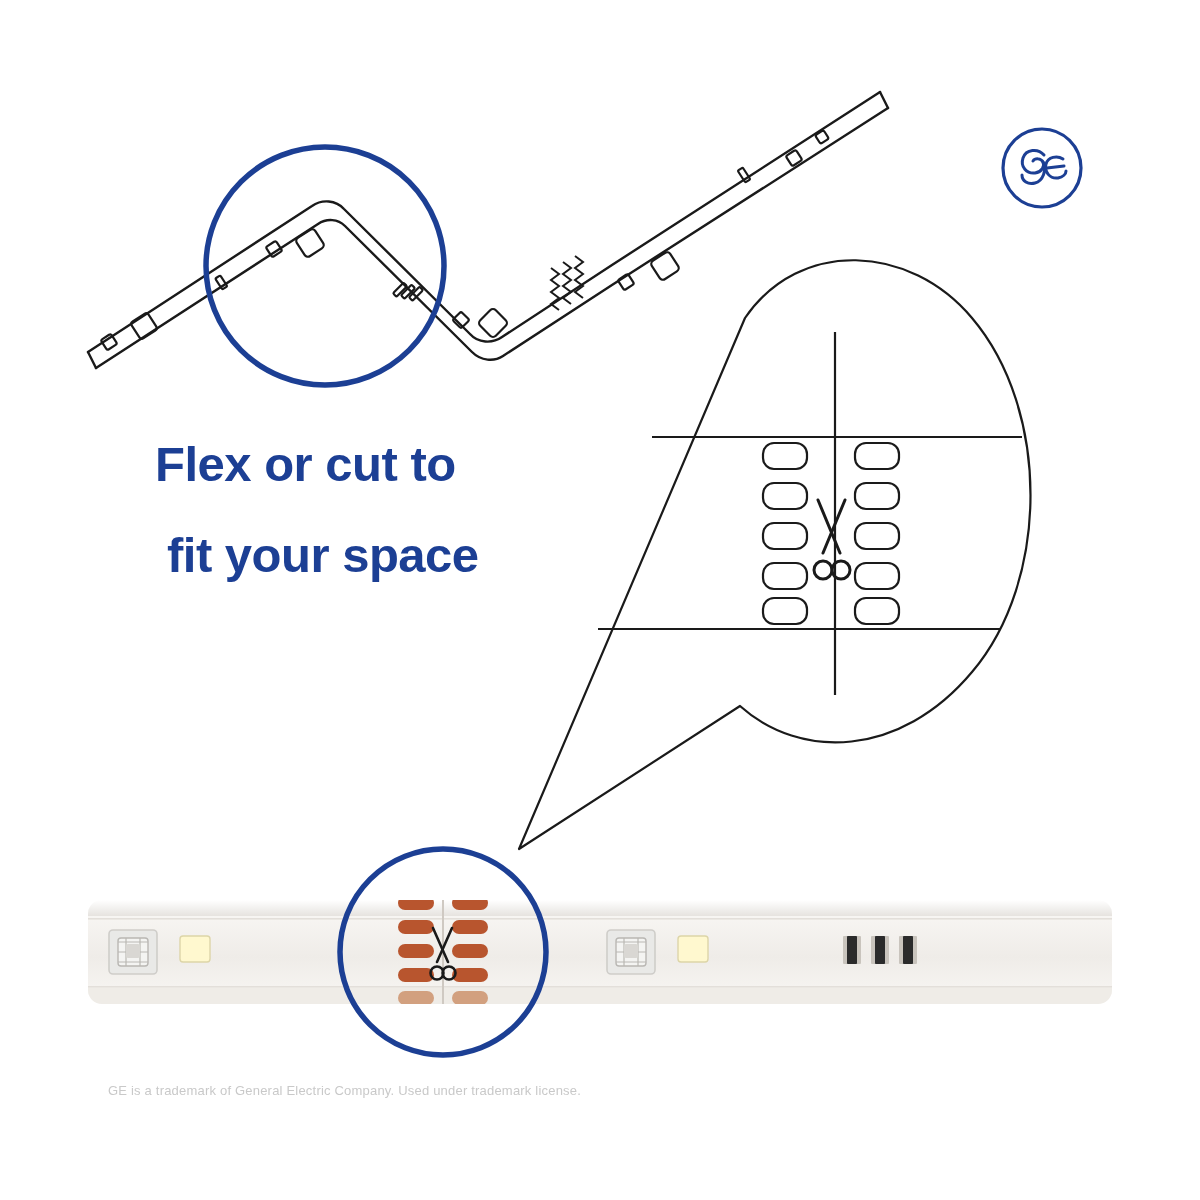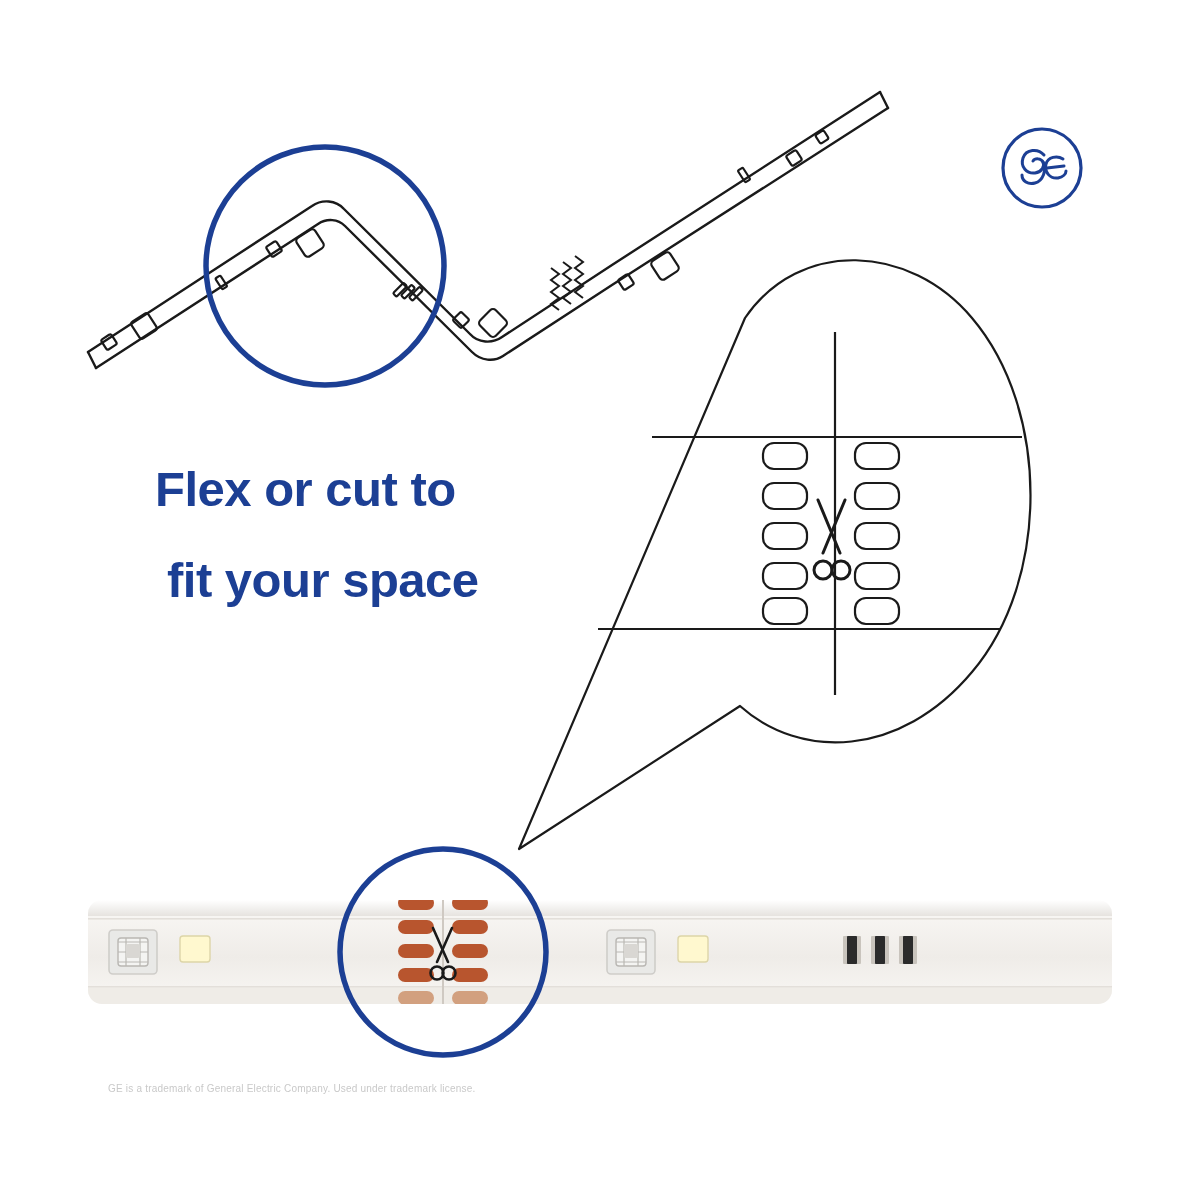--- a/index.html
+++ b/index.html
@@ -22,40 +22,40 @@
   #art {
     position: absolute;
     left: 0;
     top: 0;
     width: 1200px;
     height: 1200px;
   }
   .headline {
     position: absolute;
     left: 155px;
-    top: 462px;
+    top: 437px;
     width: 430px;
     color: #1c3f94;
     font-size: 49px;
     font-weight: bold;
     line-height: 1.12;
     letter-spacing: -0.5px;
   }
   .headline .line2 {
     display: block;
     margin-left: 12px;
     margin-top: 36px;
   }
   .footnote {
     position: absolute;
     left: 108px;
     top: 1083px;
     width: 800px;
     color: #c9c9c9;
-    font-size: 10px;
+    font-size: 13px;
     letter-spacing: 0.2px;
     white-space: nowrap;
   }
   .ge-logo-wrap {
     position: absolute;
     left: 1000px;
     top: 126px;
     width: 84px;
     height: 84px;
   }

